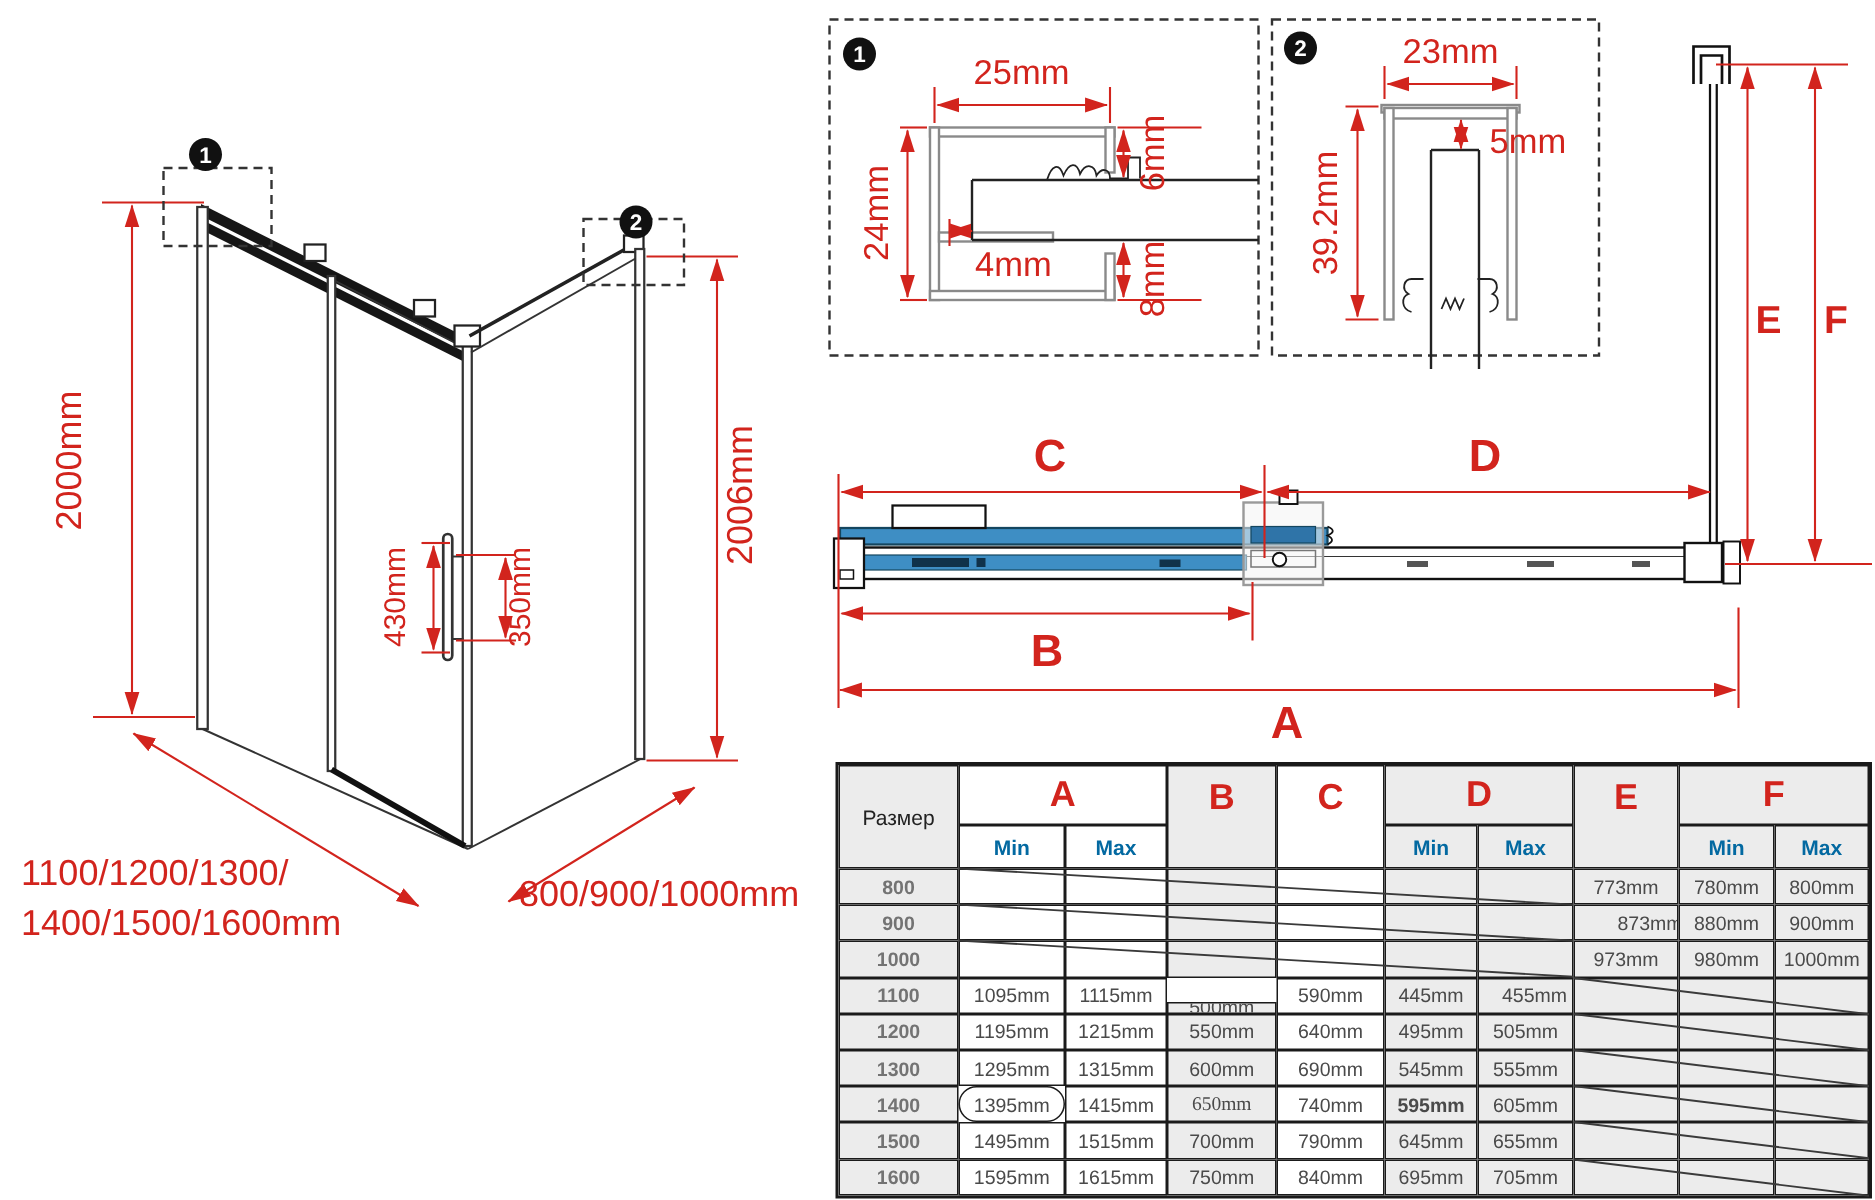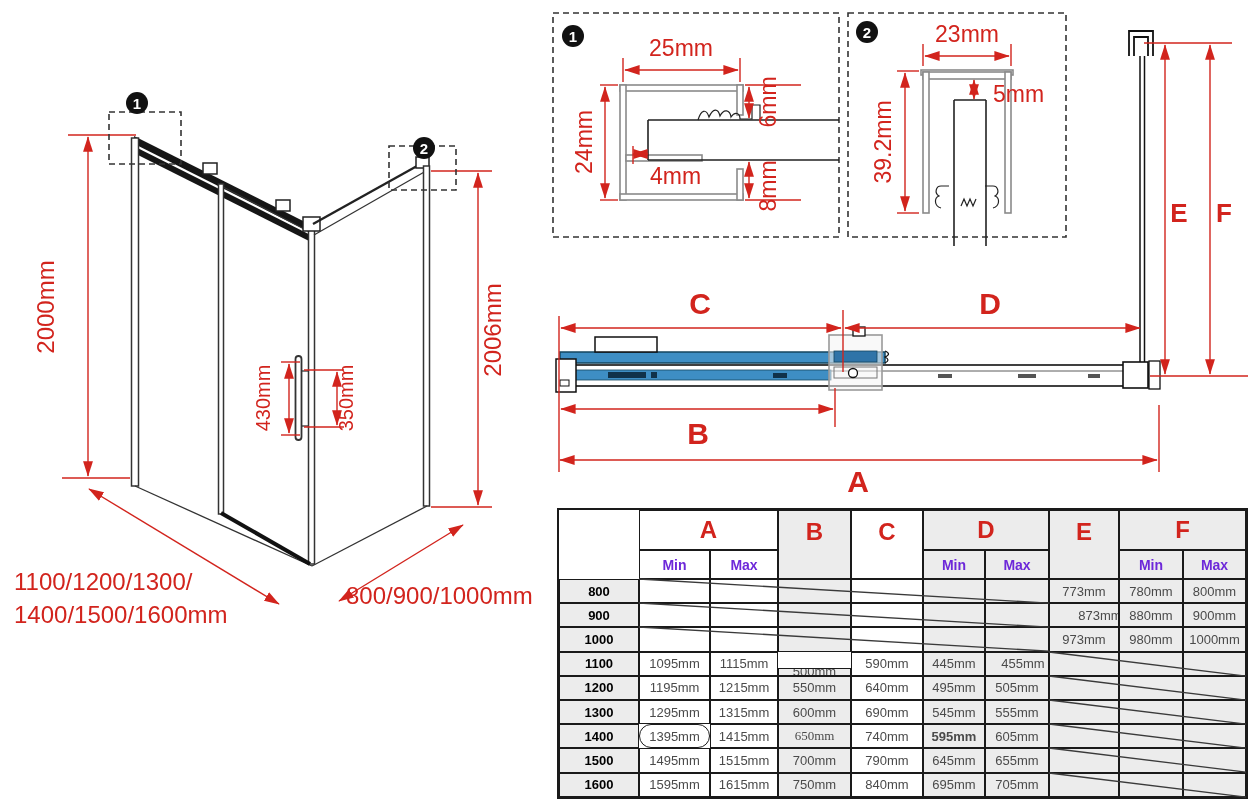--- a/index.html
+++ b/index.html
@@ -18,22 +18,22 @@
   #size-table{position:absolute;left:557px;top:508px;width:687px;display:grid;
     grid-template-columns:80px 71px 68px 73px 72px 62px 64px 70px 64px 63px;
     grid-template-rows:40px 29px repeat(9,24.2px);
     border:2px solid #1a1a1a;background:#fff;}
   .cell{border:1px solid #1a1a1a;display:flex;align-items:center;justify-content:center;
     font-size:13px;color:#4a4a4a;overflow:hidden;}
   .tint{background:#ececec;}
   .size-hdr{font-size:14px;color:#222;}
   .letter{color:#d2241d;font-size:24px;font-weight:bold;}
   .span-letter{align-items:flex-start;padding-top:7px;}
-  .minmax{font-size:14px;font-weight:bold;color:#6d28d9;}
-  .row-label{font-size:13px;font-weight:bold;color:#000000;}
+  .minmax{font-size:14px;font-weight:bold;color:#0369a1;}
+  .row-label{font-size:13px;font-weight:bold;color:#737373;}
   .strike{pointer-events:none;z-index:2;}
   .strike svg{position:static;display:block;width:100%;height:100%;}
 </style>
 </head>
 <body>
 
 <div id="canvas">
 
   <svg style="left:0;top:0" width="555" height="680" viewBox="0 0 555 680">
     <defs>
@@ -219,20 +219,21 @@
     </g>
     <text class="letter-big" text-anchor="middle" x="152" y="294">C</text>
     <text class="letter-big" text-anchor="middle" x="442" y="294">D</text>
     <text class="letter-big" text-anchor="middle" x="150" y="424">B</text>
     <text class="letter-big" text-anchor="middle" x="310" y="472">A</text>
     <text class="letter-mid" text-anchor="middle" x="631" y="202">E</text>
     <text class="letter-mid" text-anchor="middle" x="676" y="202">F</text>
   </svg>
 
   <div id="size-table">
+    <div class="cell size-hdr tint" style="grid-column:1;grid-row:1/3">Размер</div>
     <div class="cell letter" style="grid-column:2/4;grid-row:1">A</div>
     <div class="cell minmax" style="grid-column:2;grid-row:2">Min</div>
     <div class="cell minmax" style="grid-column:3;grid-row:2">Max</div>
     <div class="cell letter span-letter tint" style="grid-column:4;grid-row:1/3">B</div>
     <div class="cell letter span-letter" style="grid-column:5;grid-row:1/3">C</div>
     <div class="cell letter tint" style="grid-column:6/8;grid-row:1">D</div>
     <div class="cell minmax tint" style="grid-column:6;grid-row:2">Min</div>
     <div class="cell minmax tint" style="grid-column:7;grid-row:2">Max</div>
     <div class="cell letter span-letter tint" style="grid-column:8;grid-row:1/3">E</div>
     <div class="cell letter tint" style="grid-column:9/11;grid-row:1">F</div>

